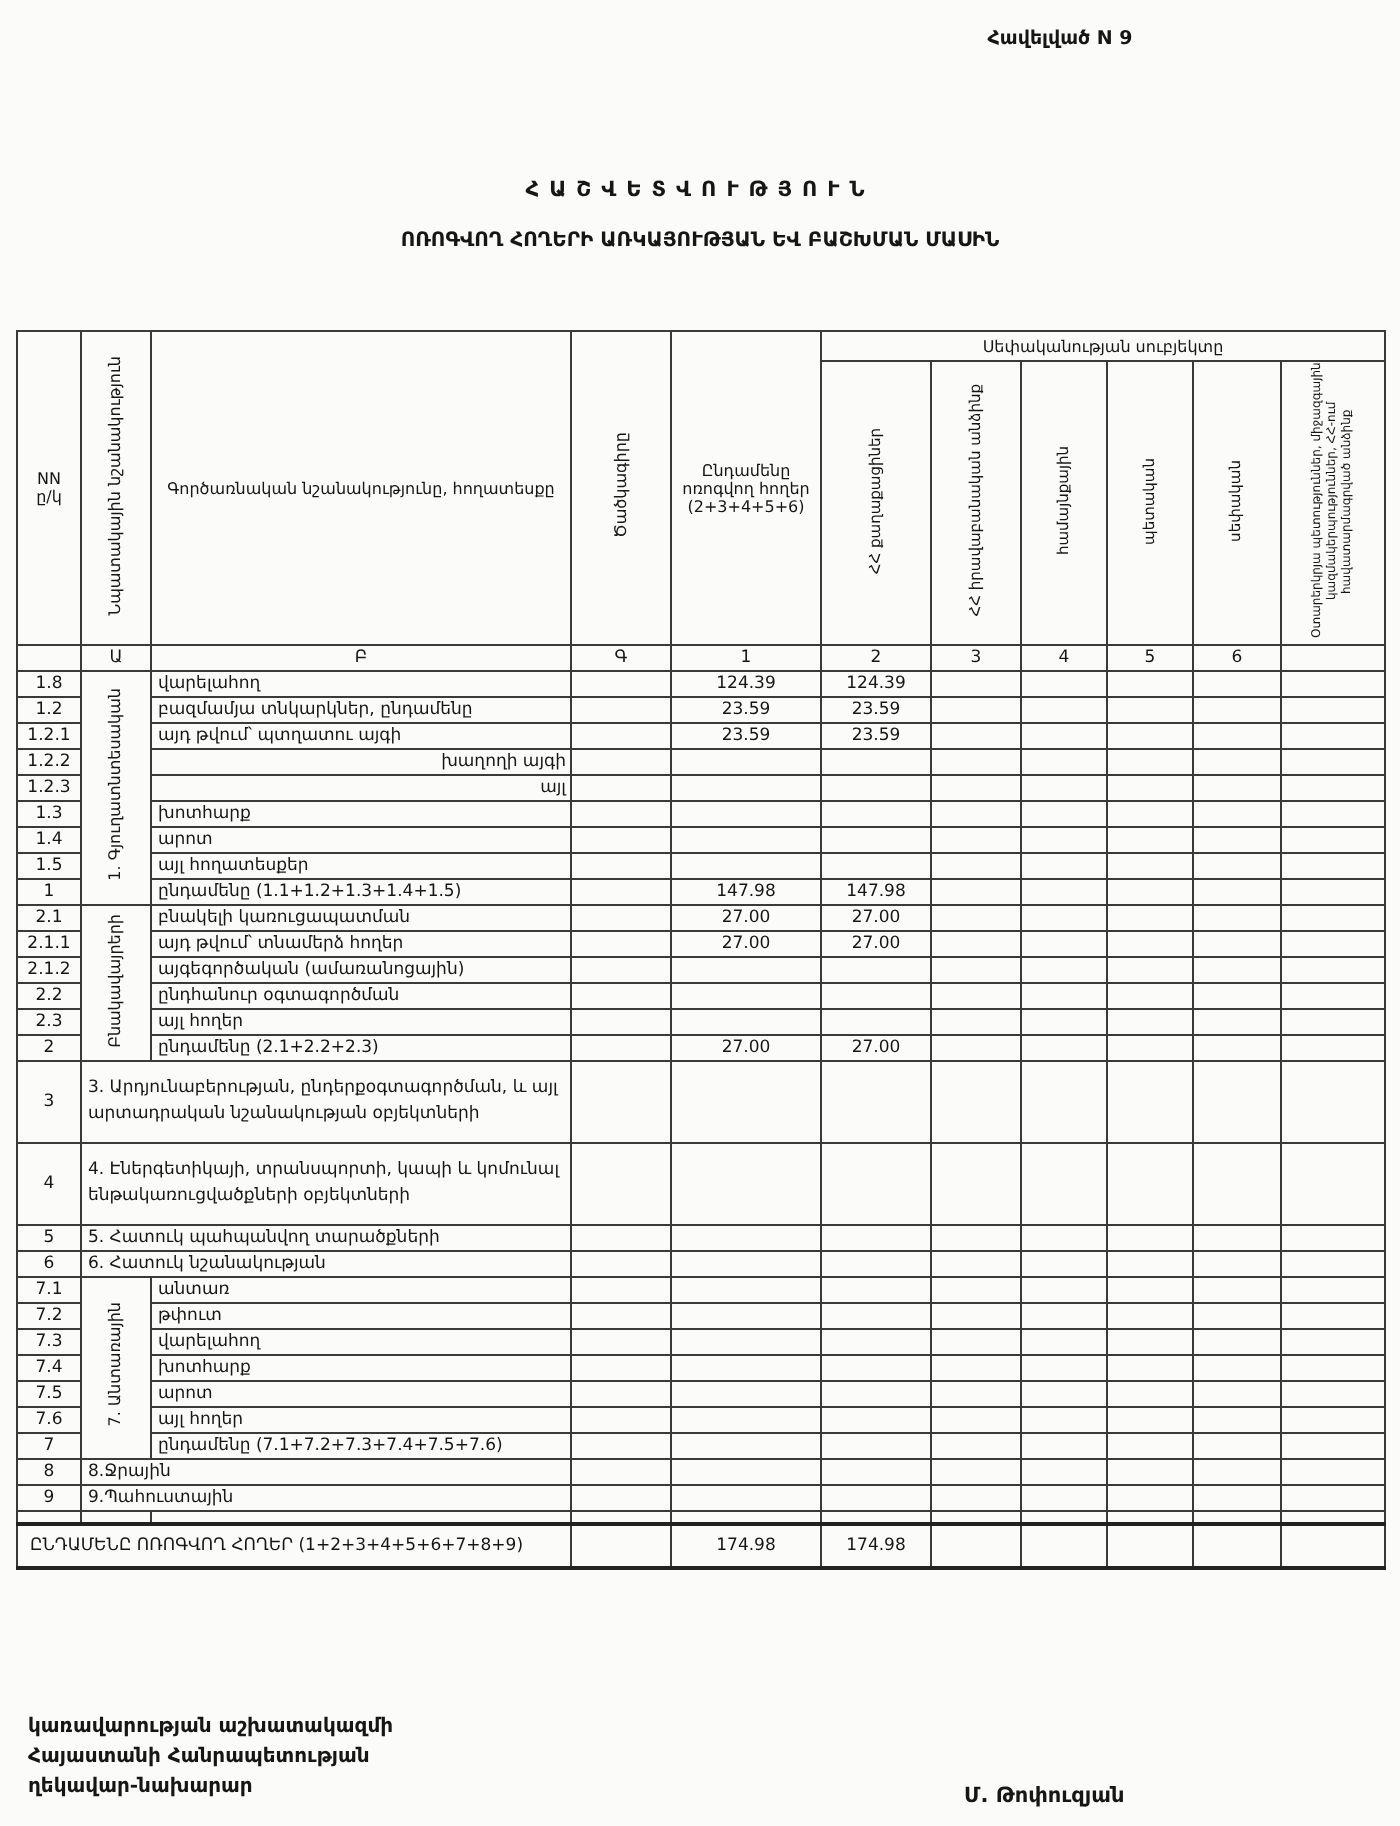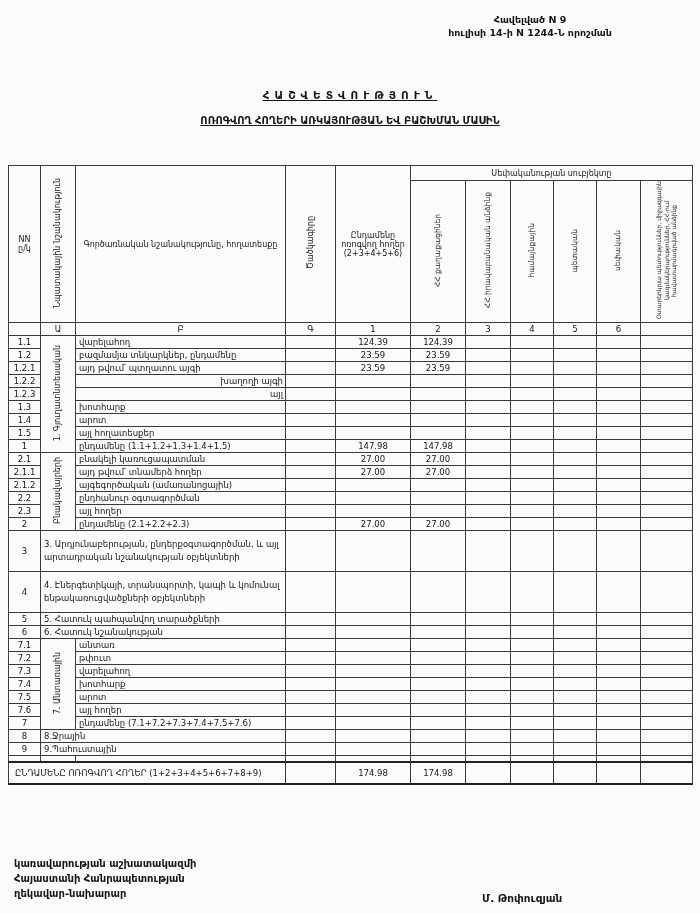--- a/index.html
+++ b/index.html
@@ -10,21 +10,21 @@
     color:#161616;
     position:relative;
     overflow:hidden;
   }
   .appendix-block {
     position:absolute; top:13px; left:380px; width:300px;
     text-align:center; font-size:9.5px; font-weight:bold; line-height:1.4;
   }
   .title-block {
     position:absolute; top:89px; left:0; width:700px;
-    text-align:center; font-weight:bold;text-decoration:underline;
+    text-align:center; font-weight:bold;
   }
   .title-main { font-size:10.5px; letter-spacing:5px; margin-bottom:12px; }
   .title-sub  { font-size:10px; line-height:1.5; }
 
   table.report {
     position:absolute; top:165px; left:8px; width:684px;
     border-collapse:collapse; table-layout:fixed;
     border:1.5px solid #222;
   }
   th, td { border:1px solid #3a3a3a; padding:0 2px; vertical-align:middle; overflow:hidden; }
@@ -64,21 +64,20 @@
   .footer-right {
     position:absolute; left:482px; top:892px;
     font-size:10.5px; font-weight:bold;
   }
 </style>
 </head>
 <body>
 
 <div class="appendix-block">
   <div>Հավելված N 9</div>
-  <div>հուլիսի 14-ի N 1244-Ն որոշման</div>
 </div>
 
 <div class="title-block">
   <div class="title-main">ՀԱՇՎԵՏՎՈՒԹՅՈՒՆ</div>
   <div class="title-sub">ՈՌՈԳՎՈՂ ՀՈՂԵՐԻ ԱՌԿԱՅՈՒԹՅԱՆ ԵՎ ԲԱՇԽՄԱՆ ՄԱՍԻՆ</div>
 </div>
 
 <table class="report">
   <colgroup>
     <col style="width:32px">
@@ -120,21 +119,21 @@
       <th>2</th>
       <th>3</th>
       <th>4</th>
       <th>5</th>
       <th>6</th>
       <th></th>
     </tr>
   </thead>
   <tbody>
       <tr>
-        <td class="num">1.1</td>
+        <td class="num">1.8</td>
         <td rowspan="9" class="groupcell"><span class="v">1. Գյուղատնտեսական</span></td>
         <td class="labelcell">վարելահող</td>
         <td class="num"></td>
         <td class="num">124.39</td>
         <td class="num">124.39</td>
         <td class="num"></td>
         <td class="num"></td>
         <td class="num"></td>
         <td class="num"></td>
         <td class="num"></td>

